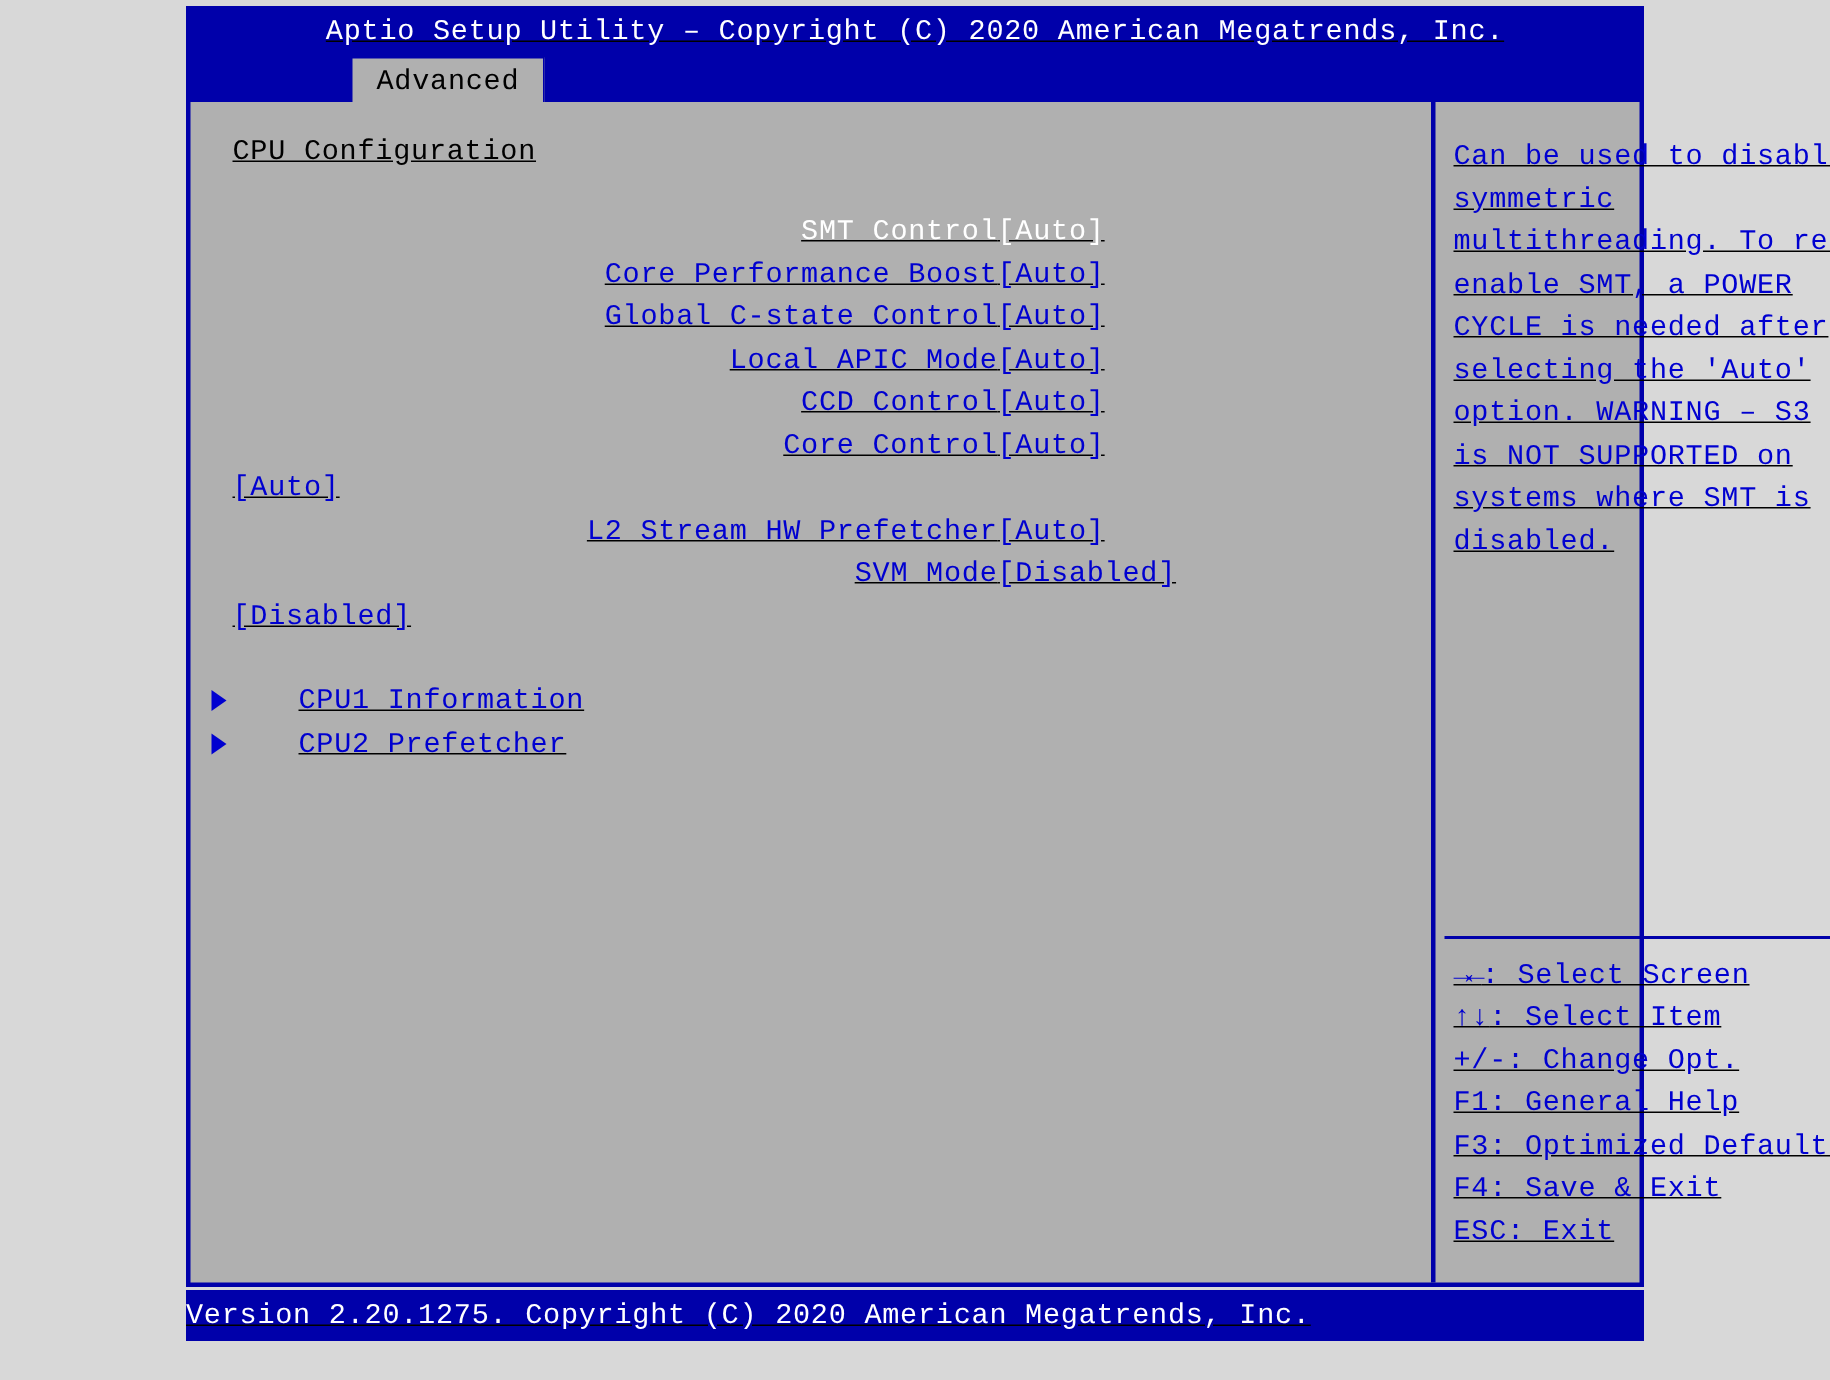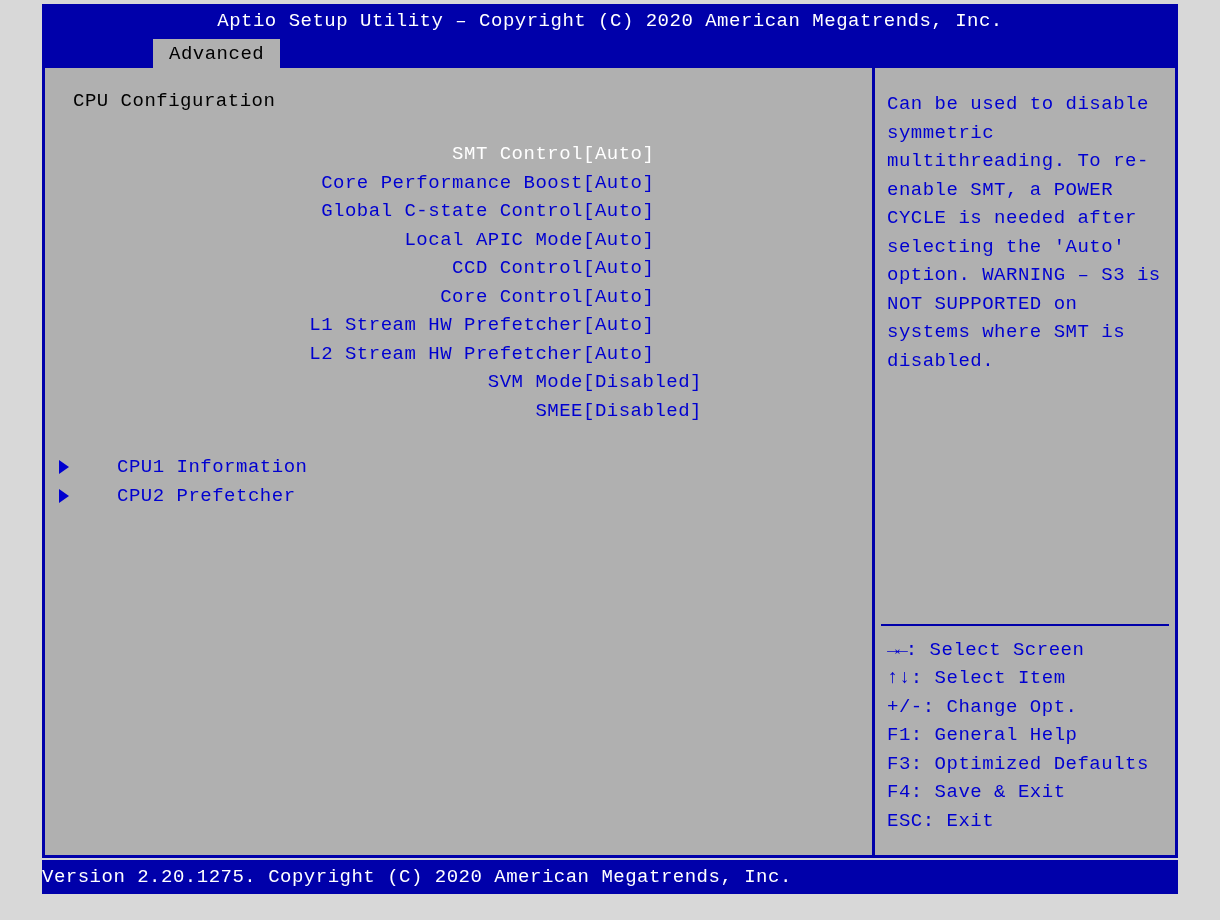--- a/index.html
+++ b/index.html
@@ -7,22 +7,23 @@
     background: #d8d8d8;
     font-family: "Courier New", monospace;
     font-size: 19px;
     font-stretch: expanded;
     letter-spacing: 0.5px;
     width: 1220px;
     height: 920px;
     overflow: hidden;
   }
   .bios-wrap {
-    width: 1136px;
+    width: 972px;
     margin: 4px auto 0 auto;
+    text-decoration: underline;
   }
   .header-bar {
     background: #0000aa;
     color: #fff;
     height: 34px;
     line-height: 34px;
     text-align: center;
     font-size: 19px;
   }
   .tab-row {
@@ -160,33 +161,31 @@
       </div>
       <div class="setting-row">
         <span class="setting-label">CCD Control</span>
         <span class="setting-value">[Auto]</span>
       </div>
       <div class="setting-row">
         <span class="setting-label">Core Control</span>
         <span class="setting-value">[Auto]</span>
       </div>
       <div class="setting-row">
-        <span class="setting-label">L1 Stream HW Prefetcher</span>
         <span class="setting-value">[Auto]</span>
       </div>
       <div class="setting-row">
         <span class="setting-label">L2 Stream HW Prefetcher</span>
         <span class="setting-value">[Auto]</span>
       </div>
       <div class="setting-row">
         <span class="setting-label">SVM Mode</span>
         <span class="setting-value">[Disabled]</span>
       </div>
       <div class="setting-row">
-        <span class="setting-label">SMEE</span>
         <span class="setting-value">[Disabled]</span>
       </div>
 
       <div class="gap"></div>
 
       <div class="submenu-row">
         <span class="arrow-icon"></span>
         <span>CPU1 Information</span>
       </div>
       <div class="submenu-row">

